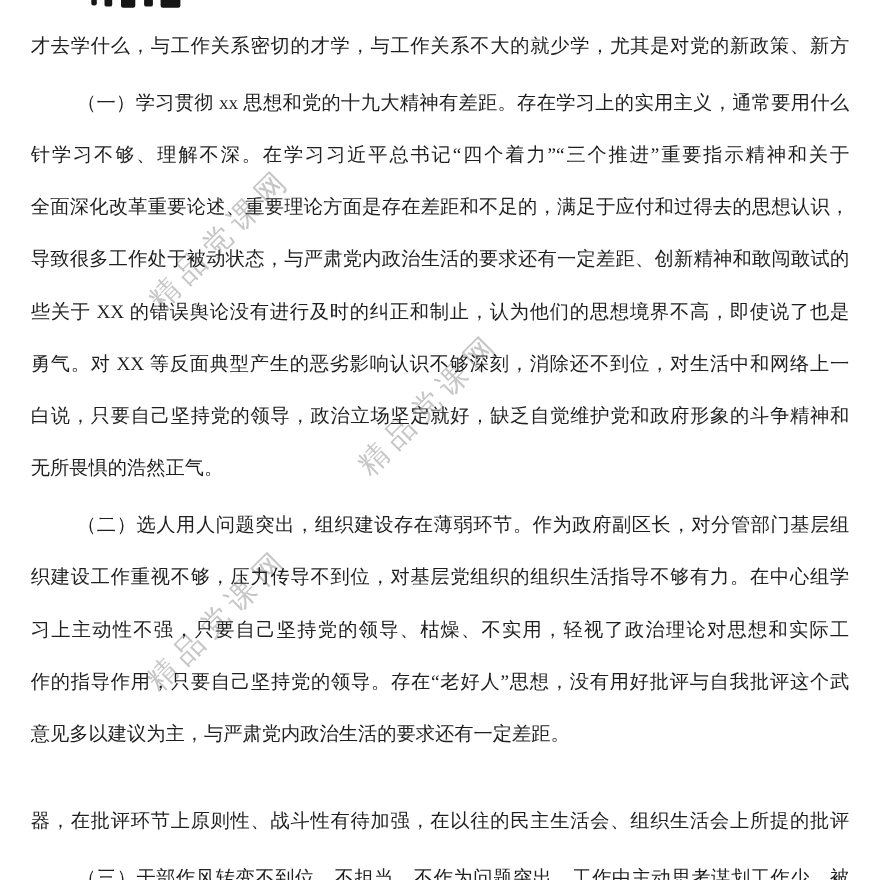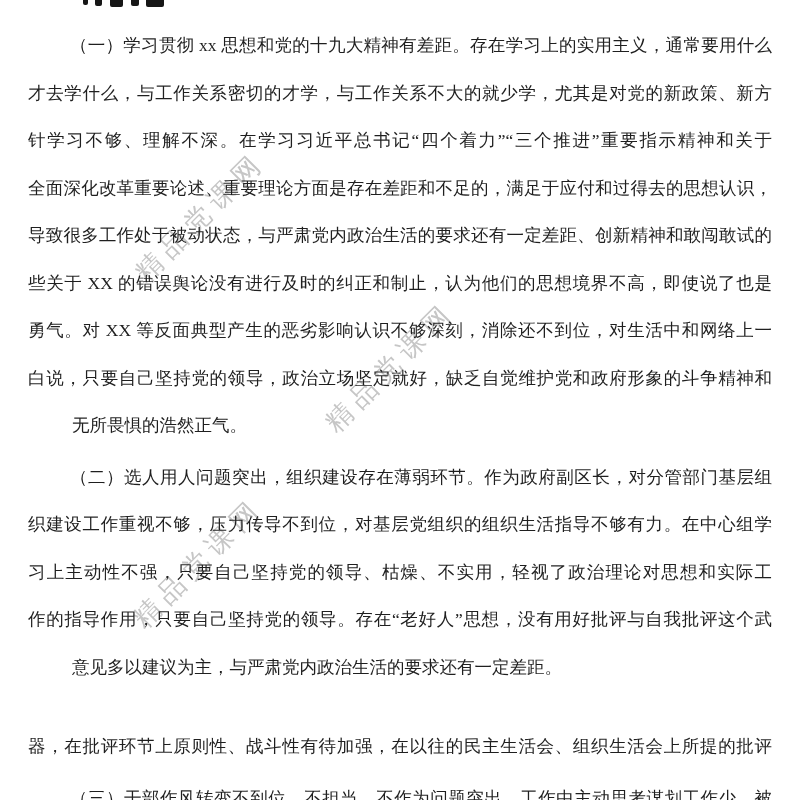--- a/index.html
+++ b/index.html
@@ -54,43 +54,43 @@
   }
   .line {
     height: 47.5px;
     line-height: 47.5px;
     font-size: 17.5px;
     text-align: justify;
     text-align-last: justify;
     overflow: hidden;
   }
   .line.indent { text-indent: 42px; margin-top: 4px; }
-  .line.last   { text-align-last: left; margin-left: 44px; }
+  .line.last   { text-align-last: left; }
   .line.gap    { margin-top: 32px; }
 </style>
 </head>
 <body>
 
 <div class="doc">
 
   <div>
     <div class="frag f1"></div>
     <div class="frag f2"></div>
     <div class="frag f3"></div>
     <div class="frag f4"></div>
     <div class="frag f5"></div>
   </div>
 
   <div class="wm wm-d">精品党课网</div>
   <div class="wm wm-b">精品党课网</div>
   <div class="wm wm-c">精品党课网</div>
 
   <div class="flow" id="text-flow">
+      <div class="line">才去学什么，与工作关系密切的才学，与工作关系不大的就少学，尤其是对党的新政策、新方</div>
       <div class="line indent">（一）学习贯彻 xx 思想和党的十九大精神有差距。存在学习上的实用主义，通常要用什么</div>
-      <div class="line">才去学什么，与工作关系密切的才学，与工作关系不大的就少学，尤其是对党的新政策、新方</div>
       <div class="line">针学习不够、理解不深。在学习习近平总书记“四个着力”“三个推进”重要指示精神和关于</div>
       <div class="line">全面深化改革重要论述、重要理论方面是存在差距和不足的，满足于应付和过得去的思想认识，</div>
       <div class="line">导致很多工作处于被动状态，与严肃党内政治生活的要求还有一定差距、创新精神和敢闯敢试的</div>
       <div class="line">些关于 XX 的错误舆论没有进行及时的纠正和制止，认为他们的思想境界不高，即使说了也是</div>
       <div class="line">勇气。对 XX 等反面典型产生的恶劣影响认识不够深刻，消除还不到位，对生活中和网络上一</div>
       <div class="line">白说，只要自己坚持党的领导，政治立场坚定就好，缺乏自觉维护党和政府形象的斗争精神和</div>
       <div class="line last">无所畏惧的浩然正气。</div>
       <div class="line indent">（二）选人用人问题突出，组织建设存在薄弱环节。作为政府副区长，对分管部门基层组</div>
       <div class="line">织建设工作重视不够，压力传导不到位，对基层党组织的组织生活指导不够有力。在中心组学</div>
       <div class="line">习上主动性不强，只要自己坚持党的领导、枯燥、不实用，轻视了政治理论对思想和实际工</div>

